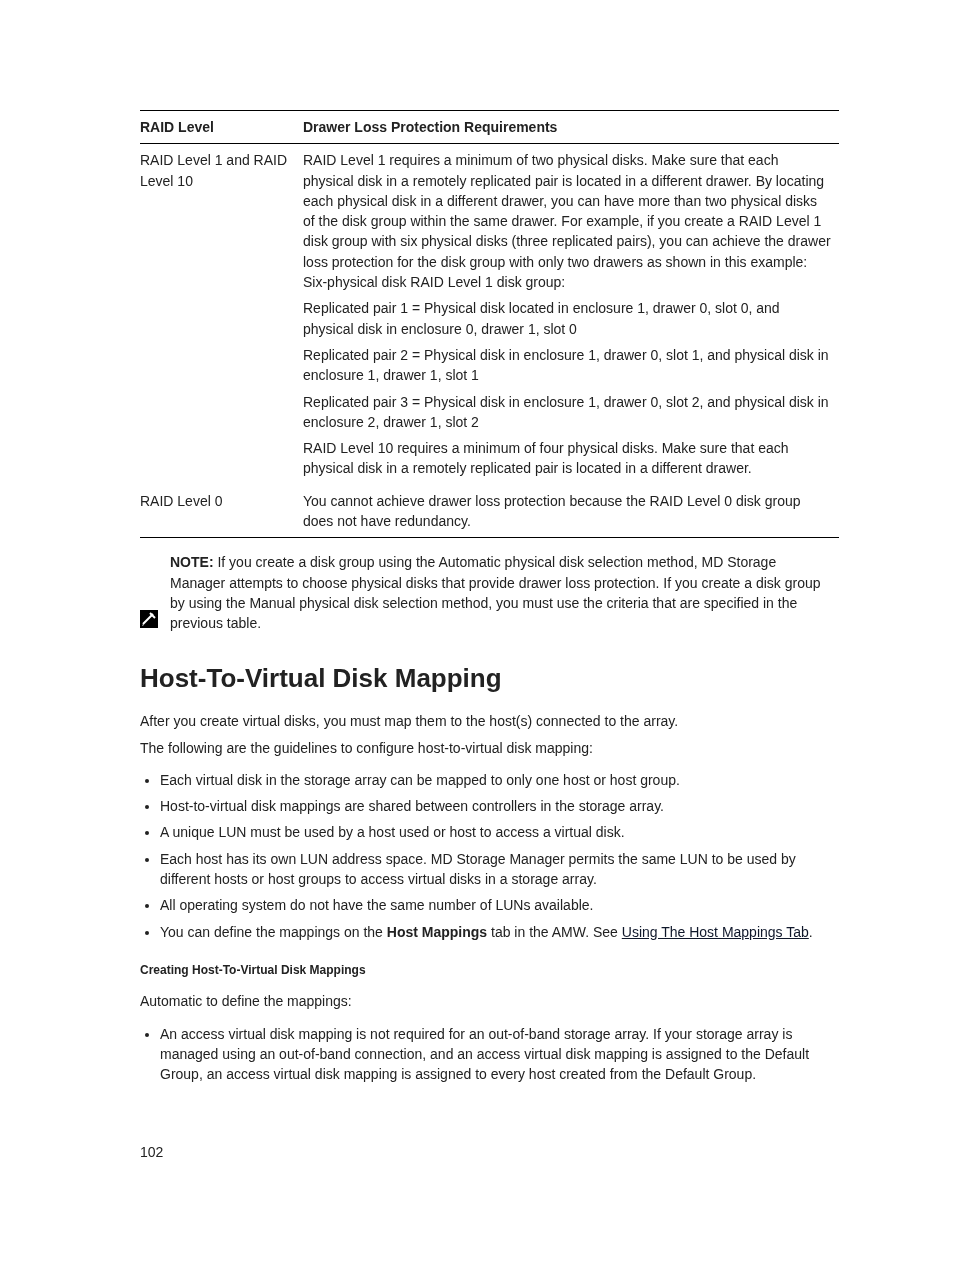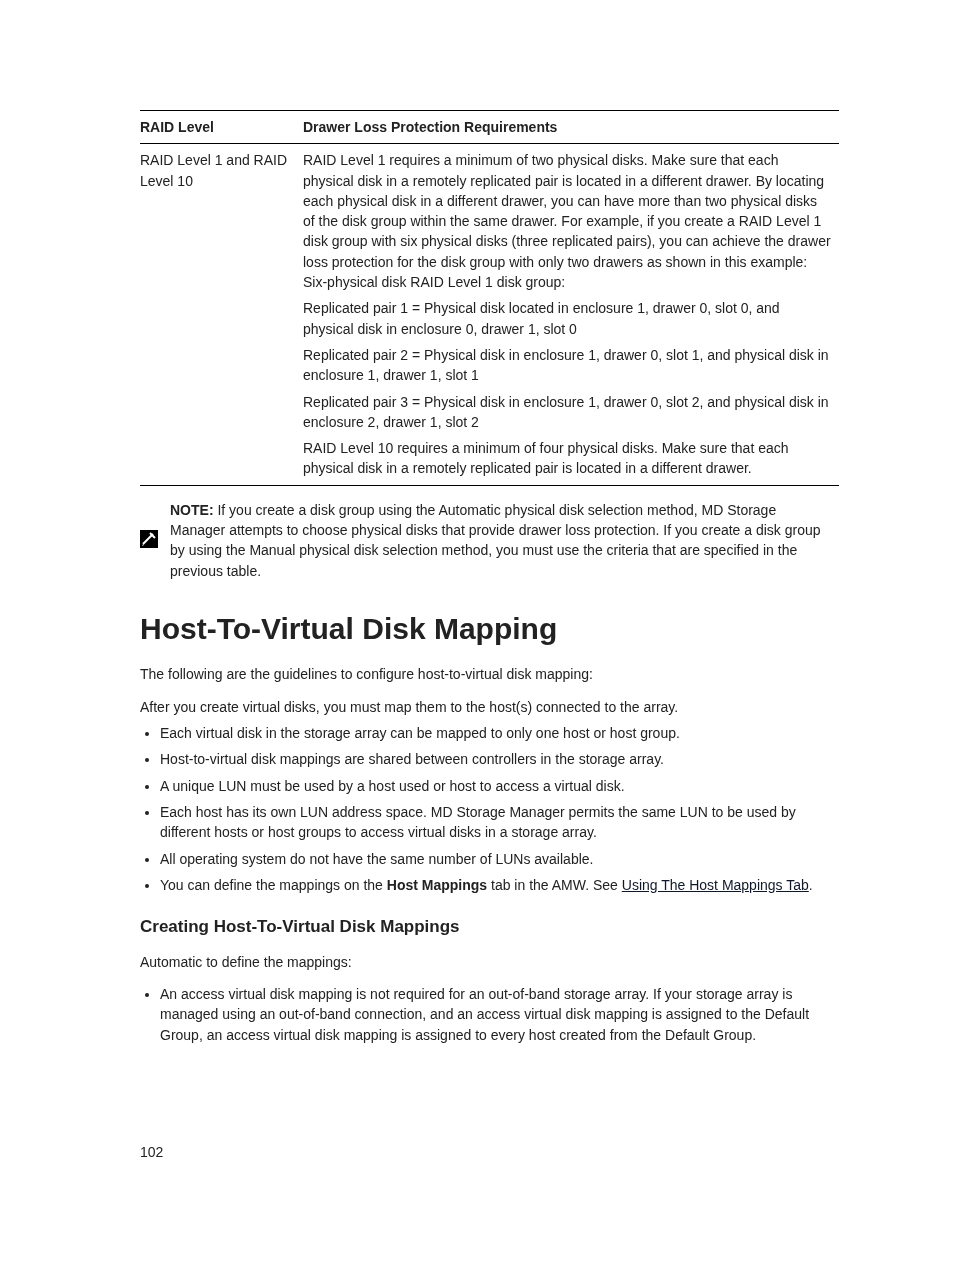--- a/index.html
+++ b/index.html
@@ -39,21 +39,21 @@
   table.raid td.col1 {
     width: 155px;
   }
   .cell-para {
     margin: 0 0 6px 0;
   }
   .cell-para:last-child { margin-bottom: 0; }
 
   .note-block {
     display: flex;
-    align-items: center;
+    align-items: flex-end;
     margin: 8px 6px 12px 0;
   }
   .note-icon-wrap {
     flex: 0 0 30px;
     padding-top: 2px;
   }
   .note-icon {
     display: inline-block;
   }
   .note-text {
@@ -61,26 +61,26 @@
   }
   .note-label {
     font-weight: 700;
   }
 
   .body-para {
     margin: 0 0 12px 0;
   }
 
   h1.section {
-    font-size: 30px;
+    font-size: 26px;
     font-weight: 700;
     margin: 26px 0 14px 0;
   }
   h2.subsection {
-    font-size: 17px;
+    font-size: 12px;
     font-weight: 700;
     margin: 20px 0 12px 0;
   }
 
   ul.bullets {
     margin: 6px 0 16px 0;
     padding-left: 20px;
   }
   ul.bullets li {
     margin-bottom: 6px;
@@ -113,20 +113,26 @@
       <tr>
         <td class="col1">RAID Level 1 and RAID Level 10</td>
         <td>
           <p class="cell-para">RAID Level 1 requires a minimum of two physical disks. Make sure that each physical disk in a remotely replicated pair is located in a different drawer. By locating each physical disk in a different drawer, you can have more than two physical disks of the disk group within the same drawer. For example, if you create a RAID Level 1 disk group with six physical disks (three replicated pairs), you can achieve the drawer loss protection for the disk group with only two drawers as shown in this example: Six-physical disk RAID Level 1 disk group:</p>
           <p class="cell-para">Replicated pair 1 = Physical disk located in enclosure 1, drawer 0, slot 0, and physical disk in enclosure 0, drawer 1, slot 0</p>
           <p class="cell-para">Replicated pair 2 = Physical disk in enclosure 1, drawer 0, slot 1, and physical disk in enclosure 1, drawer 1, slot 1</p>
           <p class="cell-para">Replicated pair 3 = Physical disk in enclosure 1, drawer 0, slot 2, and physical disk in enclosure 2, drawer 1, slot 2</p>
           <p class="cell-para">RAID Level 10 requires a minimum of four physical disks. Make sure that each physical disk in a remotely replicated pair is located in a different drawer.</p>
         </td>
       </tr>
+      <tr>
+        <td class="col1">RAID Level 0</td>
+        <td>
+          <p class="cell-para">You cannot achieve drawer loss protection because the RAID Level 0 disk group does not have redundancy.</p>
+        </td>
+      </tr>
     </tbody>
   </table>
 
   <div class="note-block">
     <div class="note-icon-wrap">
       <span class="note-icon">
         <svg width="18" height="18" viewBox="0 0 18 18">
           <rect x="0" y="0" width="18" height="18" fill="#000"></rect>
           <path d="M3 14 L13 4" stroke="#fff" stroke-width="2" fill="none"></path>
           <path d="M10 3 L15 8" stroke="#fff" stroke-width="2" fill="none"></path>
@@ -135,22 +141,22 @@
       </span>
     </div>
     <div class="note-text">
       <span class="note-label">NOTE:</span><span> If you create a disk group using the Automatic physical disk selection method, MD Storage Manager attempts to choose physical disks that provide drawer loss protection. If you create a disk group by using the Manual physical disk selection method, you must use the criteria that are specified in the previous table.</span>
     </div>
   </div>
 
 
   <h1 class="section">Host-To-Virtual Disk Mapping</h1>
 
+  <p class="body-para" style="margin-bottom:6px">After you create virtual disks, you must map them to the host(s) connected to the array.</p>
   <p class="body-para">The following are the guidelines to configure host-to-virtual disk mapping:</p>
-  <p class="body-para" style="margin-bottom:6px">After you create virtual disks, you must map them to the host(s) connected to the array.</p>
 
   <ul class="bullets">
     <li>Each virtual disk in the storage array can be mapped to only one host or host group.</li>
     <li>Host-to-virtual disk mappings are shared between controllers in the storage array.</li>
     <li>A unique LUN must be used by a host used or host to access a virtual disk.</li>
     <li>Each host has its own LUN address space. MD Storage Manager permits the same LUN to be used by different hosts or host groups to access virtual disks in a storage array.</li>
     <li>All operating system do not have the same number of LUNs available.</li>
     <li>
       <span>You can define the mappings on the </span><span class="bold-inline">Host Mappings</span><span> tab in the AMW. See </span><a href="#" class="doc-link">Using The Host Mappings Tab</a><span>.</span>
     </li>

